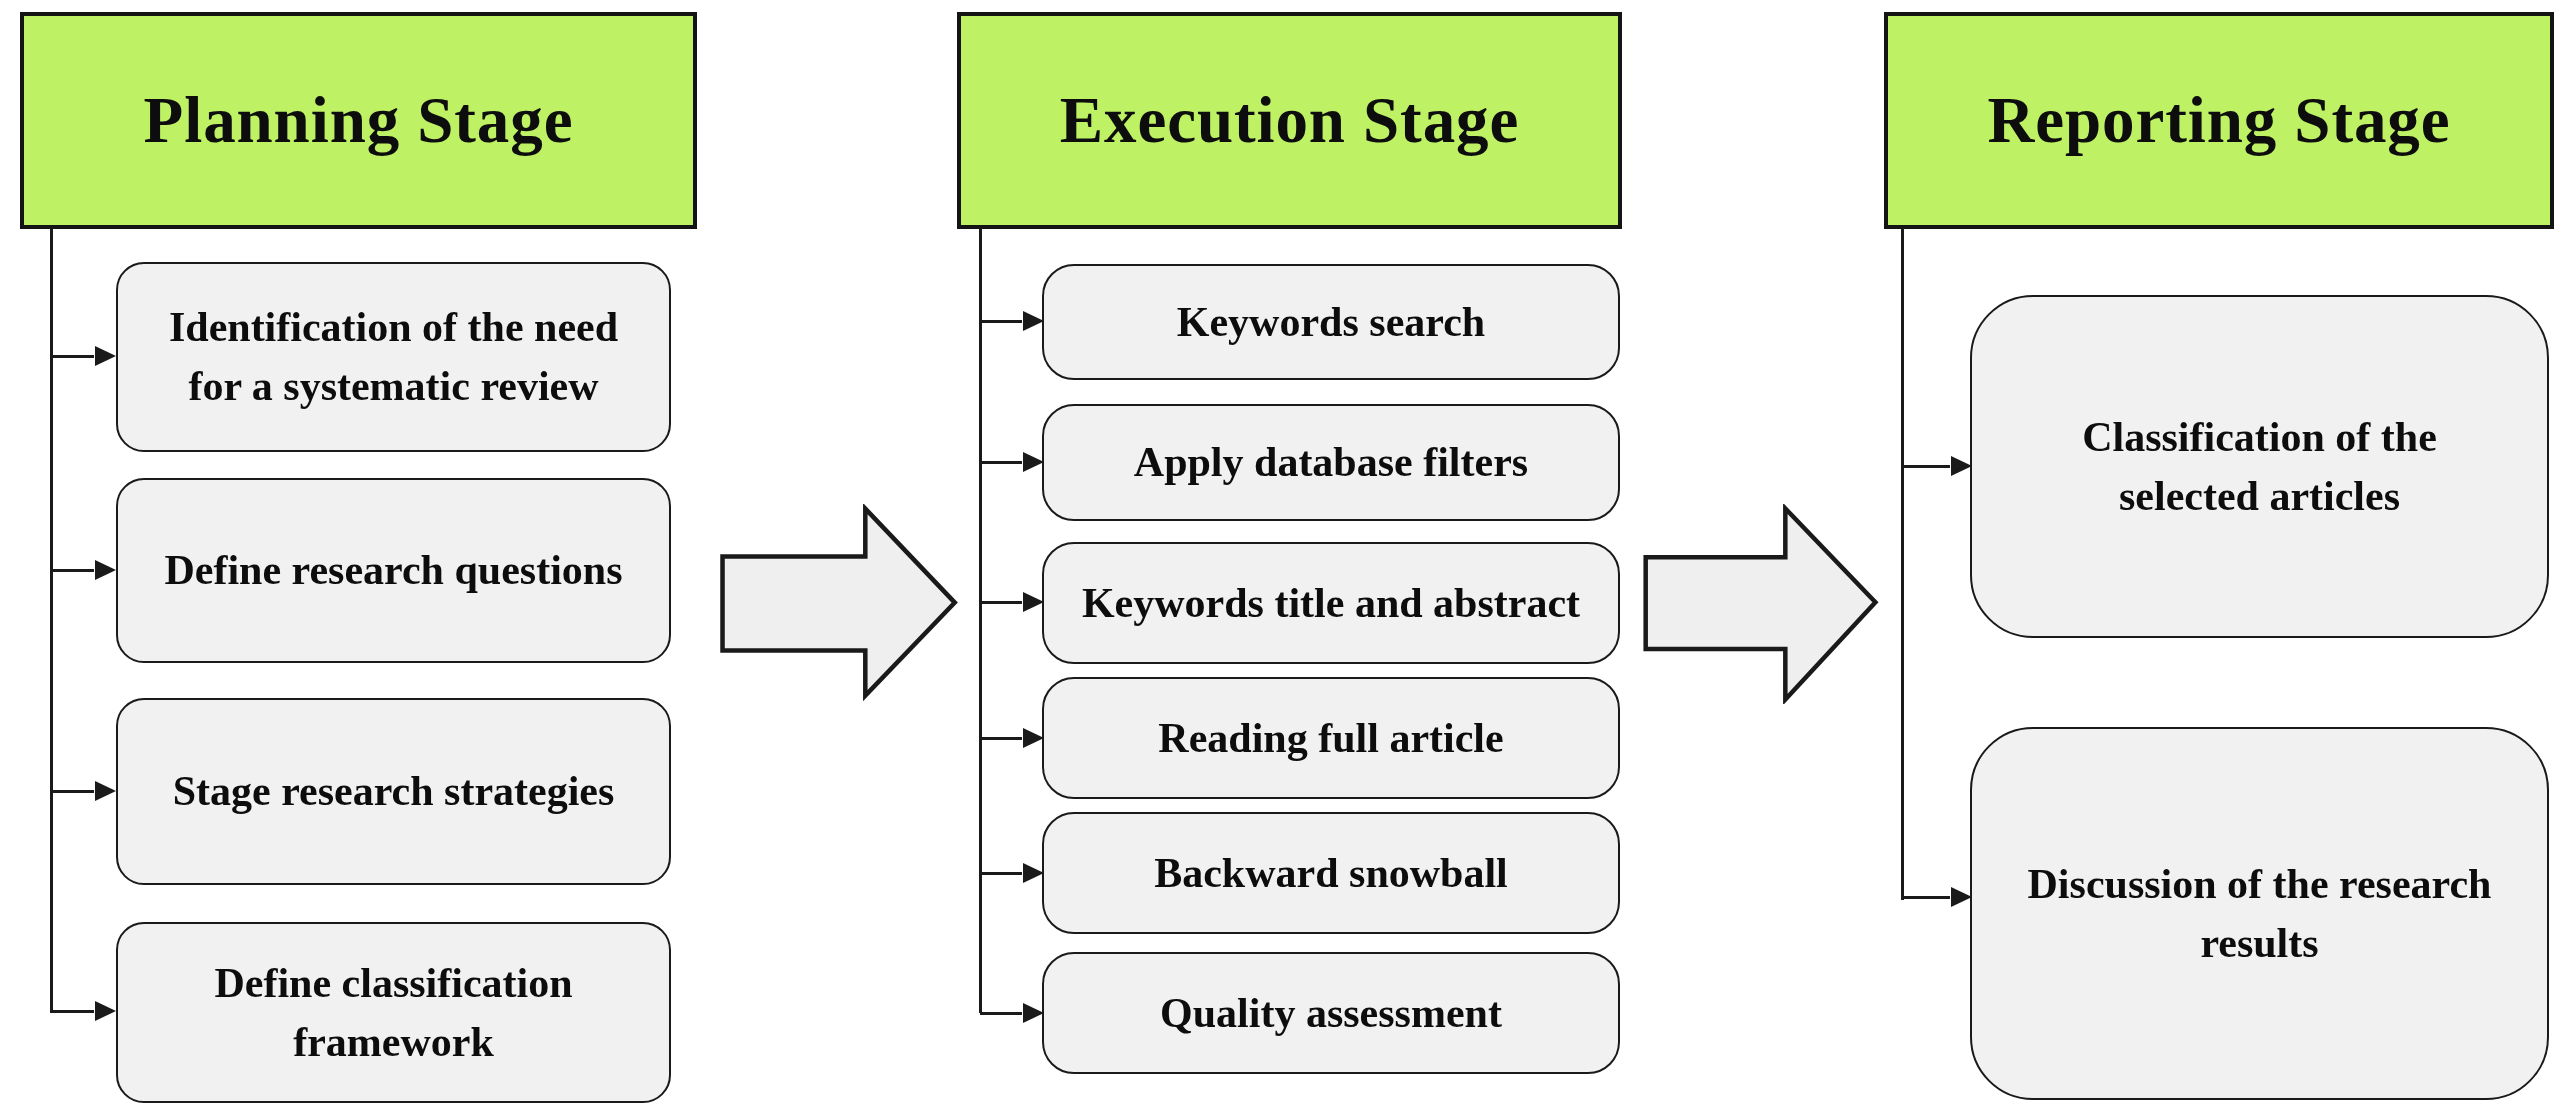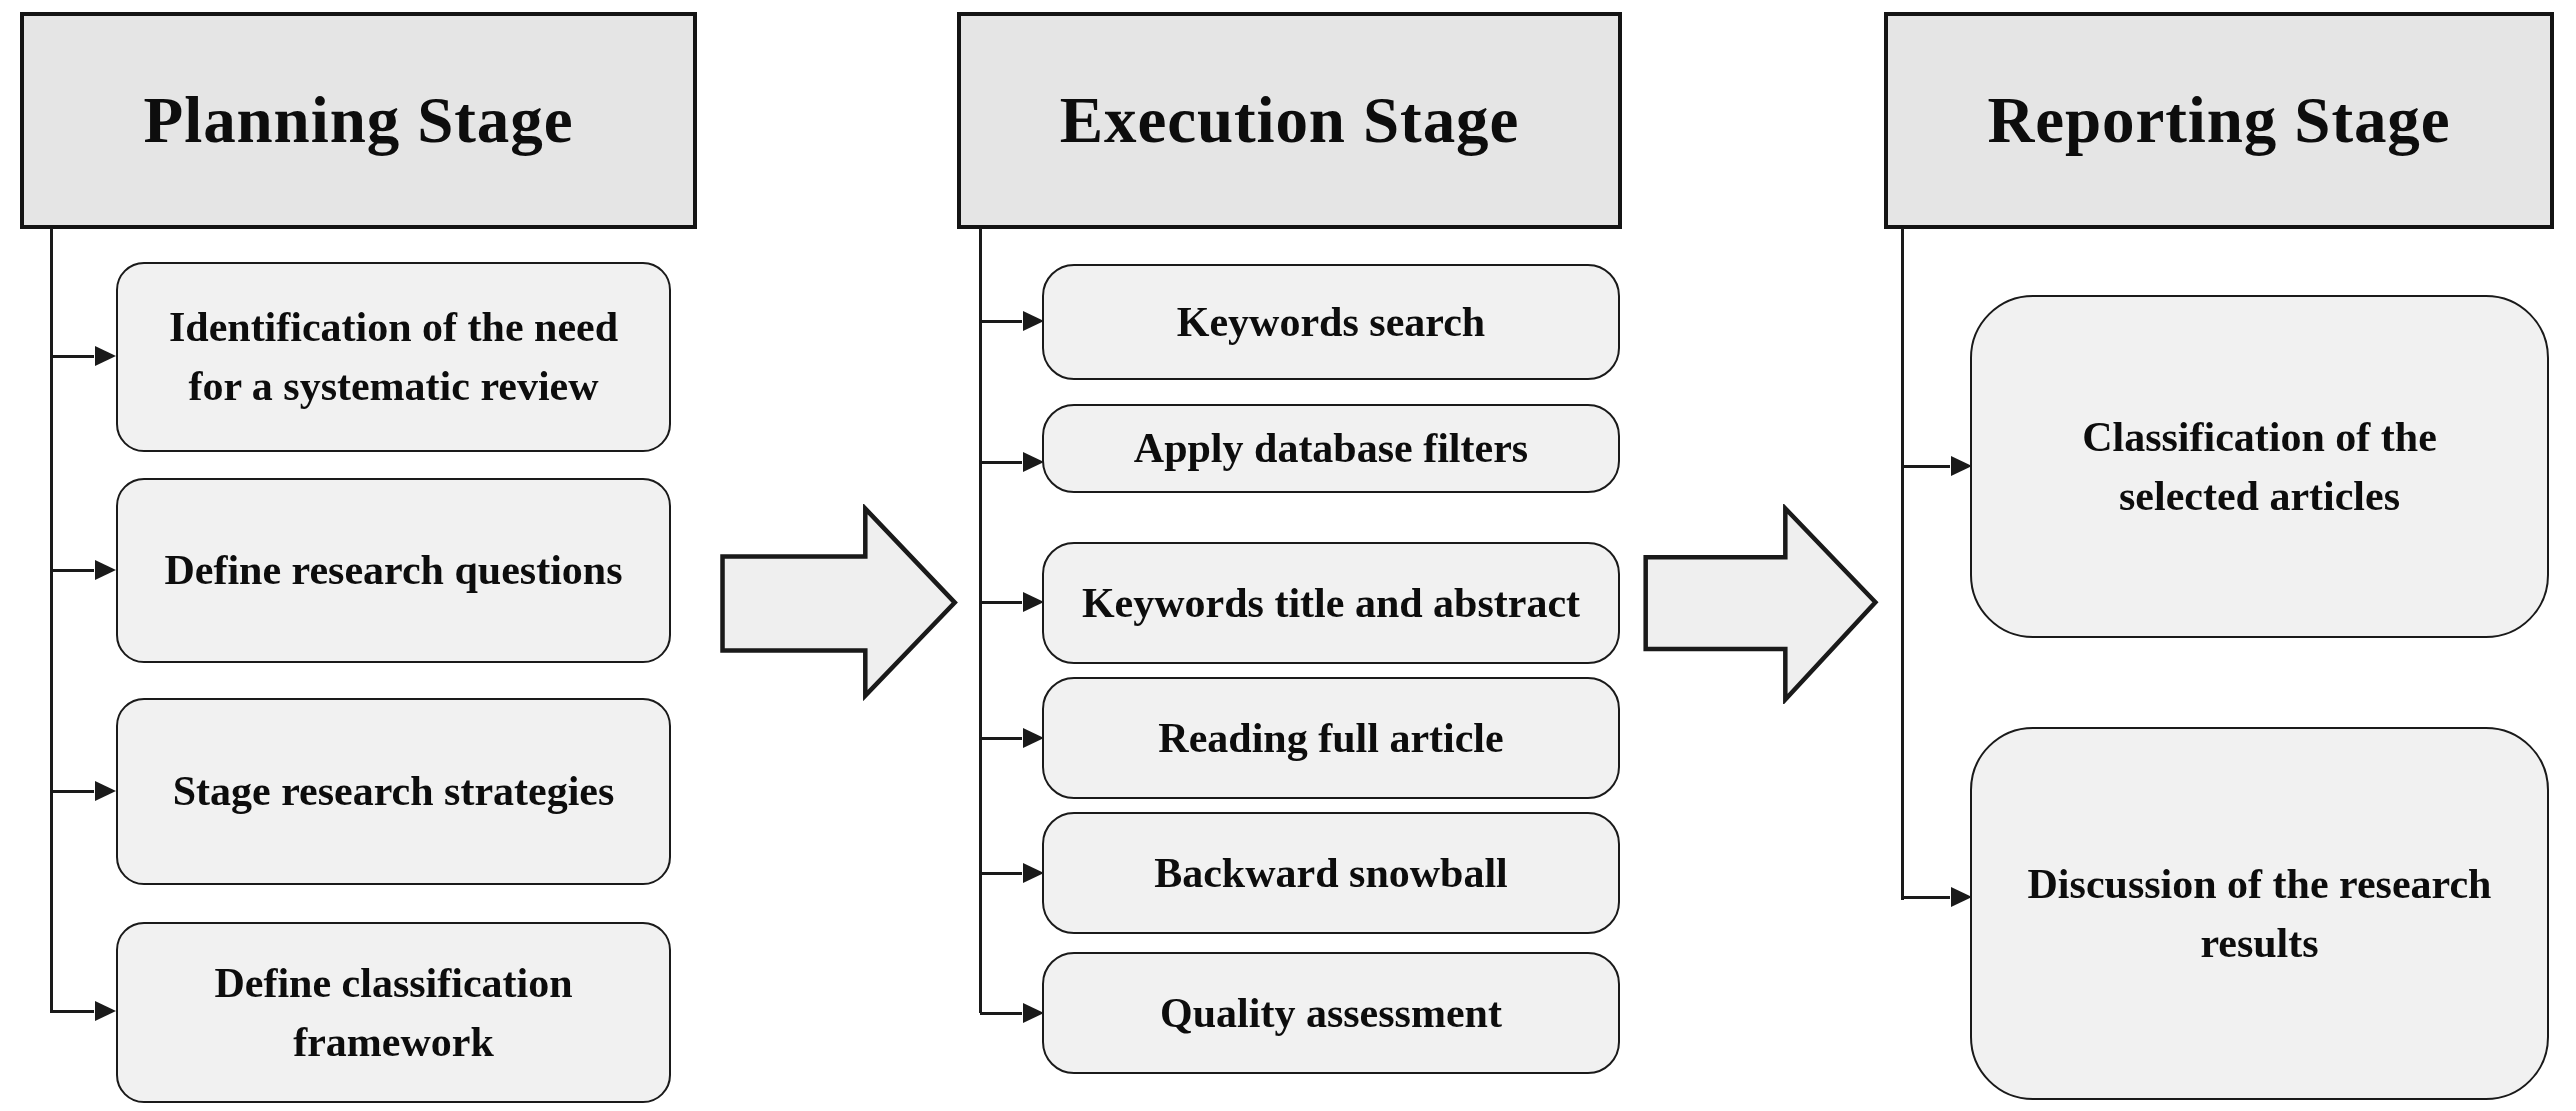--- a/index.html
+++ b/index.html
@@ -12,21 +12,21 @@
     width: 2576px;
     height: 1112px;
     background: #ffffff;
     font-family: "Liberation Serif", "DejaVu Serif", serif;
     overflow: hidden;
   }
   .stage-header {
     position: absolute;
     top: 11.7px;
     height: 217px;
-    background: #e5e5e5;
+    background: #bef264;
     border: 4.5px solid #141414;
     box-sizing: border-box;
     display: flex;
     align-items: center;
     justify-content: center;
     font-size: 65px;
     font-weight: bold;
     color: #0d0d0d;
     letter-spacing: 0.9px;
   }
@@ -107,21 +107,21 @@
   <div class="vline" style="left:979px; top:228px; height:785px;"></div>
 
   <div class="branch" style="left:980px; top:320px; width:42px;"></div>
   <div class="branch" style="left:980px; top:461px; width:42px;"></div>
   <div class="branch" style="left:980px; top:601px; width:42px;"></div>
   <div class="branch" style="left:980px; top:737px; width:42px;"></div>
   <div class="branch" style="left:980px; top:872px; width:42px;"></div>
   <div class="branch" style="left:980px; top:1012px; width:42px;"></div>
 
   <div class="step-box r35" style="left:1042px; top:264px; width:578px; height:116px;">Keywords search</div>
-  <div class="step-box r35" style="left:1042px; top:404px; width:578px; height:89px;text-align:right;">Apply database filters</div>
+  <div class="step-box r35" style="left:1042px; top:404px; width:578px; height:117px;text-align:right;">Apply database filters</div>
   <div class="step-box r35" style="left:1042px; top:542px; width:578px; height:122px;">Keywords title and abstract</div>
   <div class="step-box r35" style="left:1042px; top:677px; width:578px; height:122px;">Reading full article</div>
   <div class="step-box r35" style="left:1042px; top:812px; width:578px; height:122px;">Backward snowball</div>
   <div class="step-box r35" style="left:1042px; top:952px; width:578px; height:122px;">Quality assessment</div>
 
   <svg class="flow-arrow" style="left:1641px; top:504px;" width="240" height="200" viewBox="0 0 266 222">
     <polygon points="5,59 160,59 160,5 260,109 160,217 160,161 5,161" fill="#efefef" stroke="#1a1a1a" stroke-width="5" stroke-linejoin="miter"></polygon>
   </svg>
 
   <div class="stage-header hdr-reporting">Reporting Stage</div>

